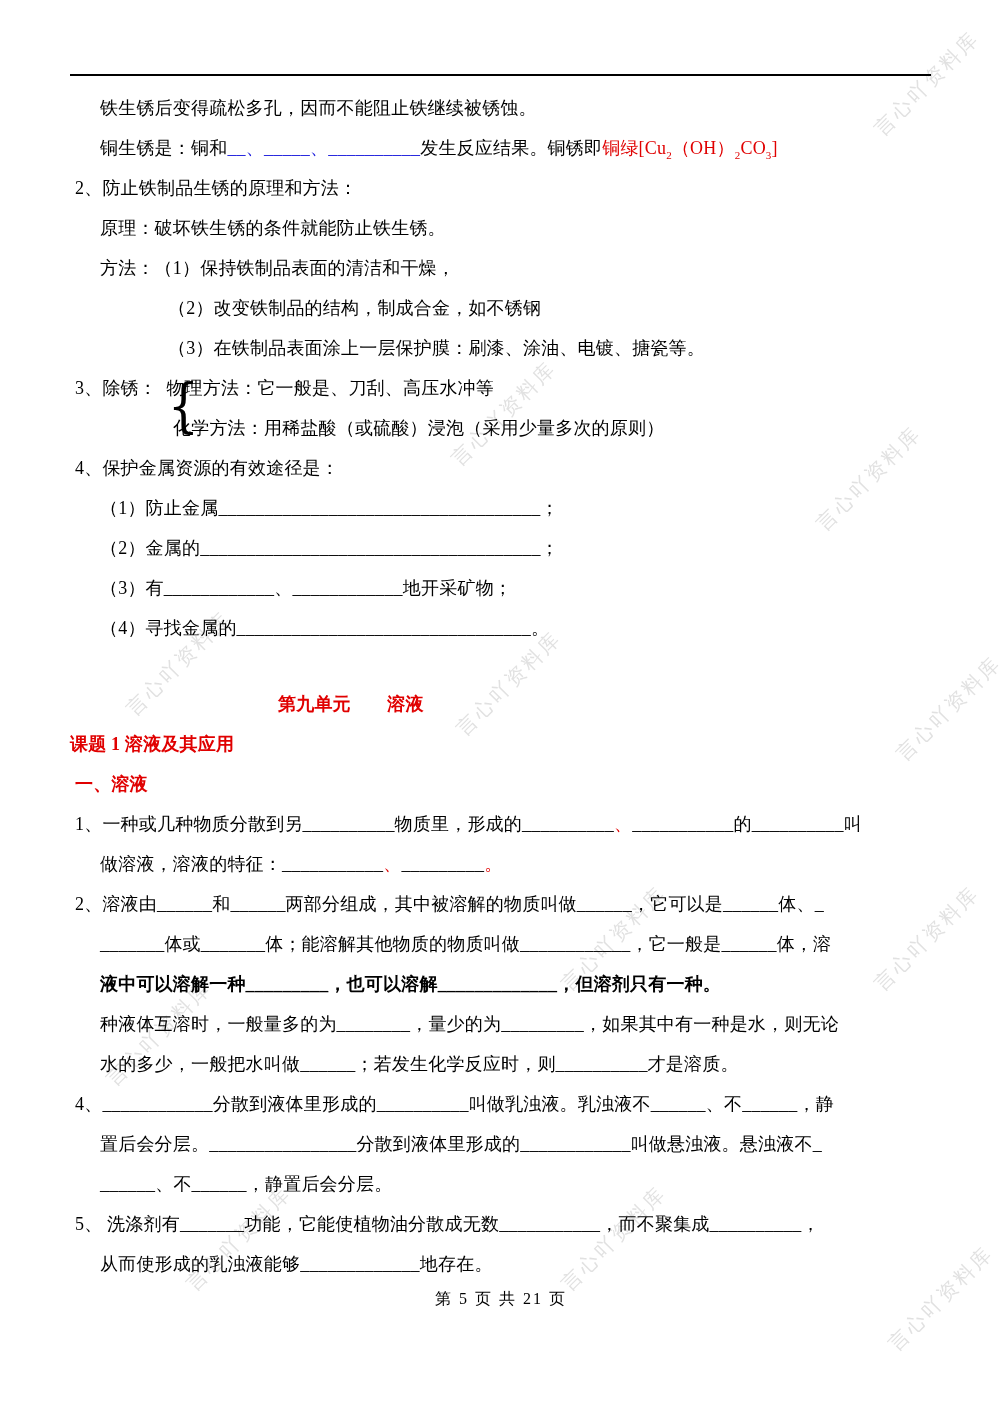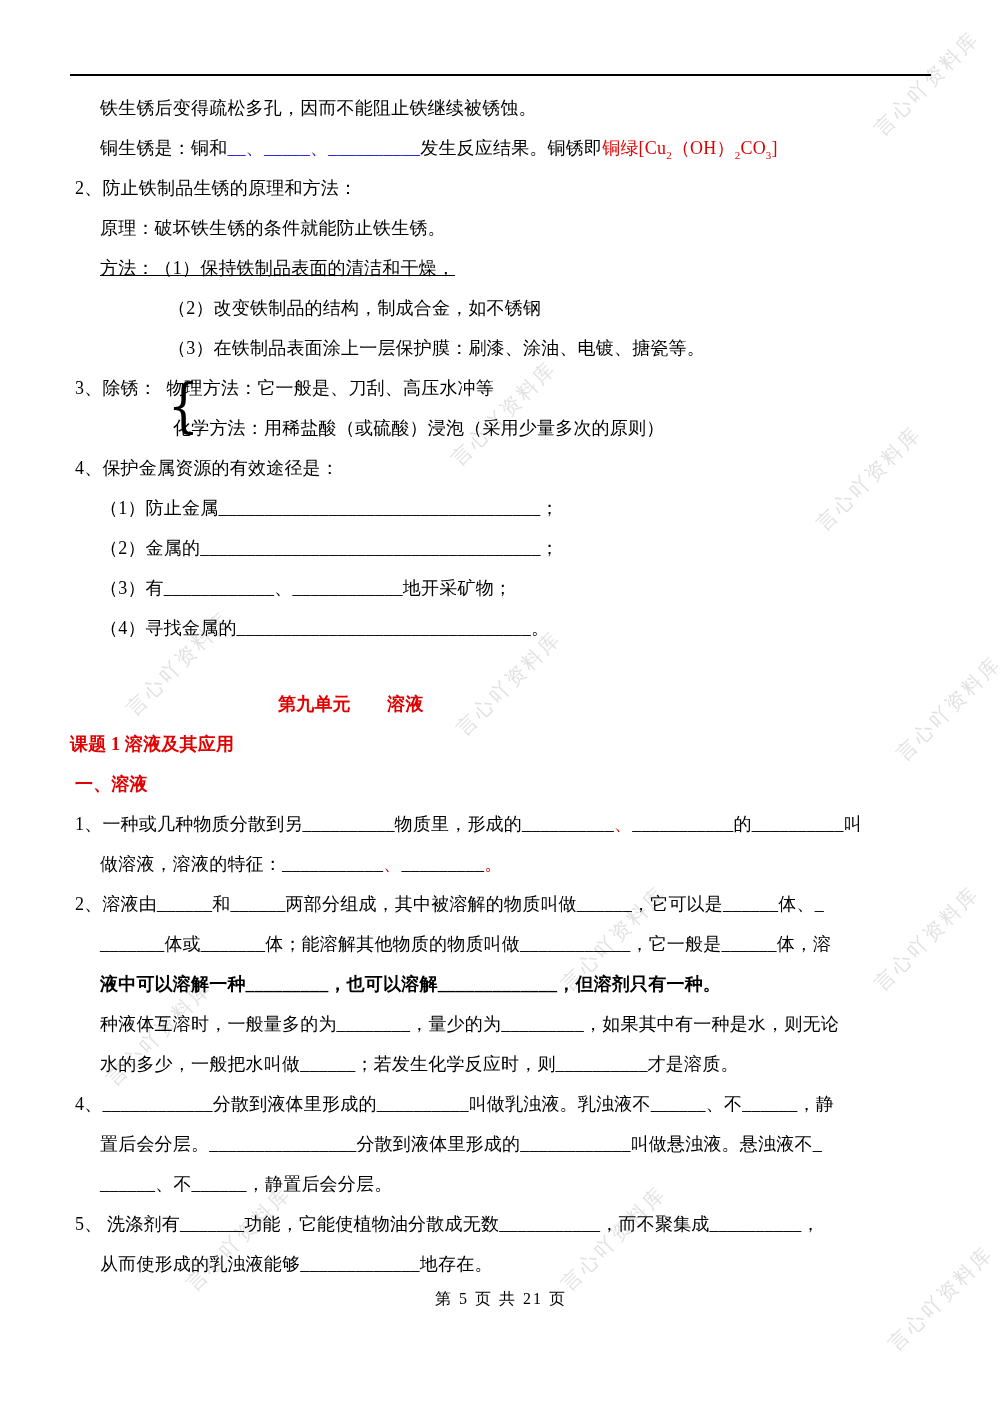--- a/index.html
+++ b/index.html
@@ -99,21 +99,21 @@
   </div>
 
   <div class="rule"></div>
 
   <div class="content">
     <div>
         <div class="line" style="padding-left: 30px;"><span>铁生锈后变得疏松多孔，因而不能阻止铁继续被锈蚀。</span></div>
         <div class="line" style="padding-left: 30px;"><span>铜生锈是：铜和</span><span class="c-blue">__</span><span class="c-blue">、</span><span class="c-blue">_____</span><span class="c-blue">、</span><span class="c-blue">__________</span><span>发生反应结果。铜锈即</span><span class="c-red">铜绿[Cu</span><sub class="c-red">2</sub><span class="c-red">（OH）</span><sub class="c-red">2</sub><span class="c-red">CO</span><sub class="c-red">3</sub><span class="c-red">]</span></div>
         <div class="line" style="padding-left: 5px;"><span>2、防止铁制品生锈的原理和方法：</span></div>
         <div class="line" style="padding-left: 30px;"><span>原理：破坏铁生锈的条件就能防止铁生锈。</span></div>
-        <div class="line" style="padding-left: 30px; text-decoration: underline;"><span>方法：（1）保持铁制品表面的清洁和干燥，</span></div>
+        <div class="line" style="padding-left: 30px;"><span>方法：（1）保持铁制品表面的清洁和干燥，</span></div>
         <div class="line" style="padding-left: 98px;"><span>（2）改变铁制品的结构，制成合金，如不锈钢</span></div>
         <div class="line" style="padding-left: 98px;"><span>（3）在铁制品表面涂上一层保护膜：刷漆、涂油、电镀、搪瓷等。</span></div>
         <div class="line" style="padding-left: 5px;"><span>3、除锈：</span><span class="brace">{</span><span>  物理方法：它一般是、刀刮、高压水冲等</span></div>
         <div class="line" style="padding-left: 103px;"><span>化学方法：用稀盐酸（或硫酸）浸泡（采用少量多次的原则）</span></div>
         <div class="line" style="padding-left: 5px;"><span>4、保护金属资源的有效途径是：</span></div>
         <div class="line" style="padding-left: 30px;"><span>（1）防止金属</span><span>___________________________________</span><span>；</span></div>
         <div class="line" style="padding-left: 30px;"><span>（2）金属的</span><span>_____________________________________</span><span>；</span></div>
         <div class="line" style="padding-left: 30px;"><span>（3）有</span><span>____________</span><span>、</span><span>____________</span><span>地开采矿物；</span></div>
         <div class="line" style="padding-left: 30px;"><span>（4）寻找金属的</span><span>________________________________</span><span>。</span></div>
         <div class="line heading" style="padding-left: 208px; margin-top: 36px;"><span class="c-red">第九单元　　溶液</span></div>

